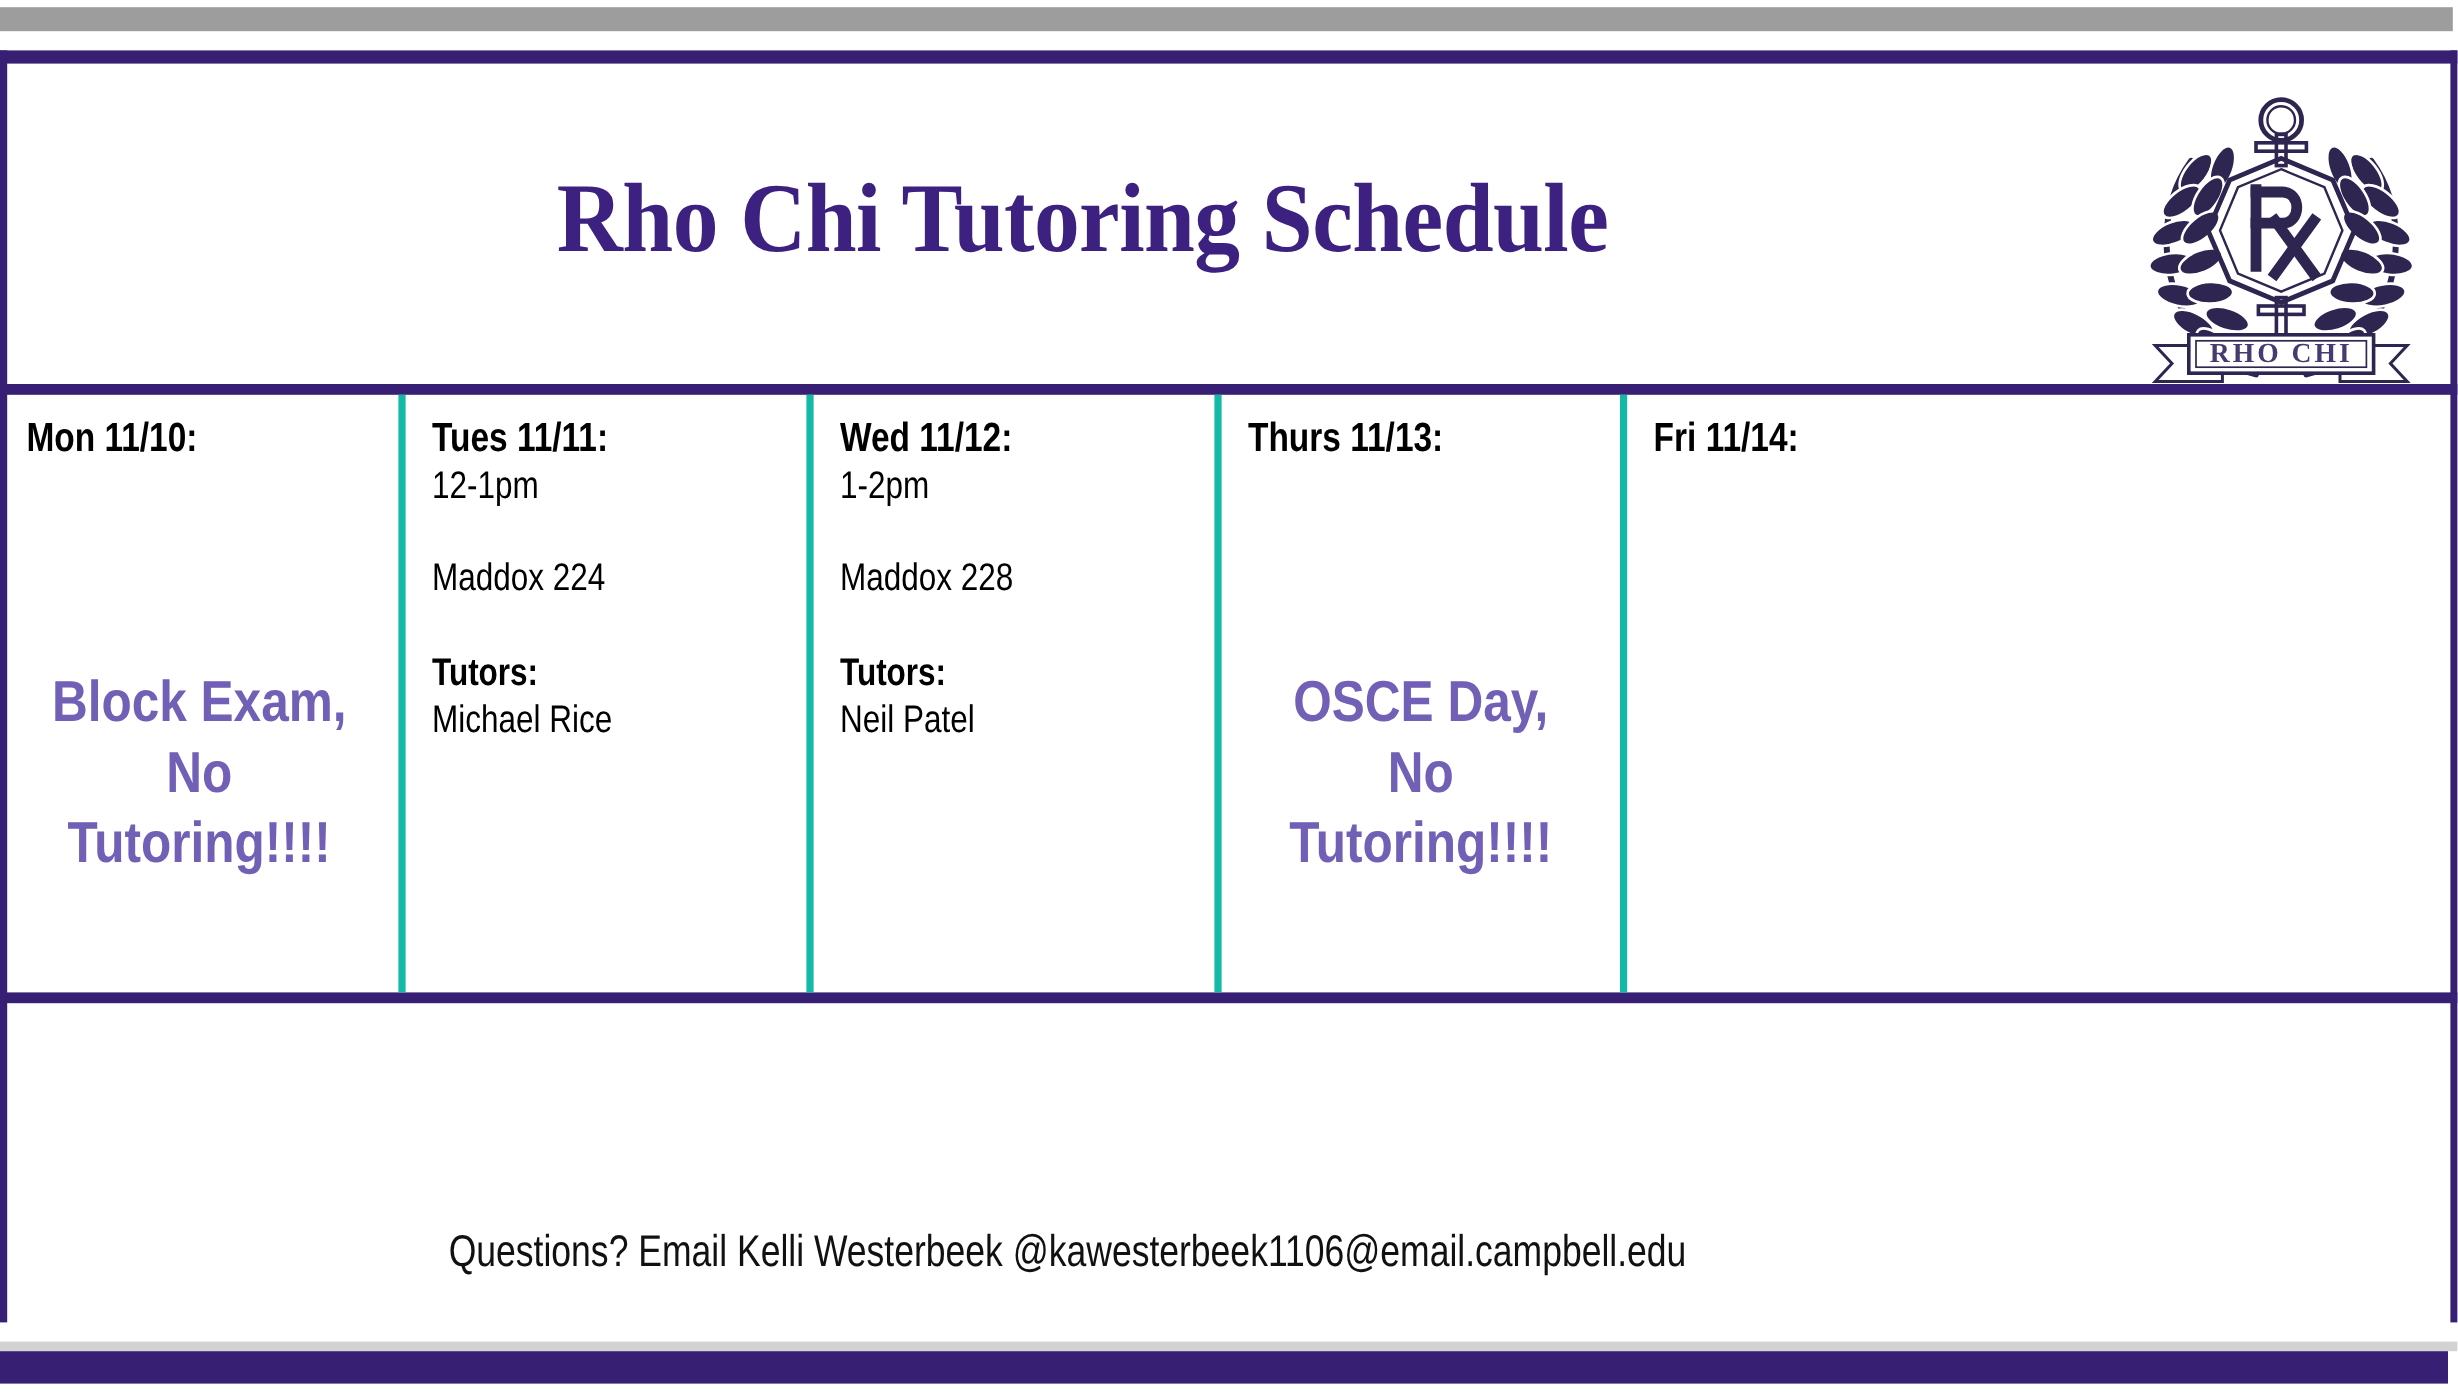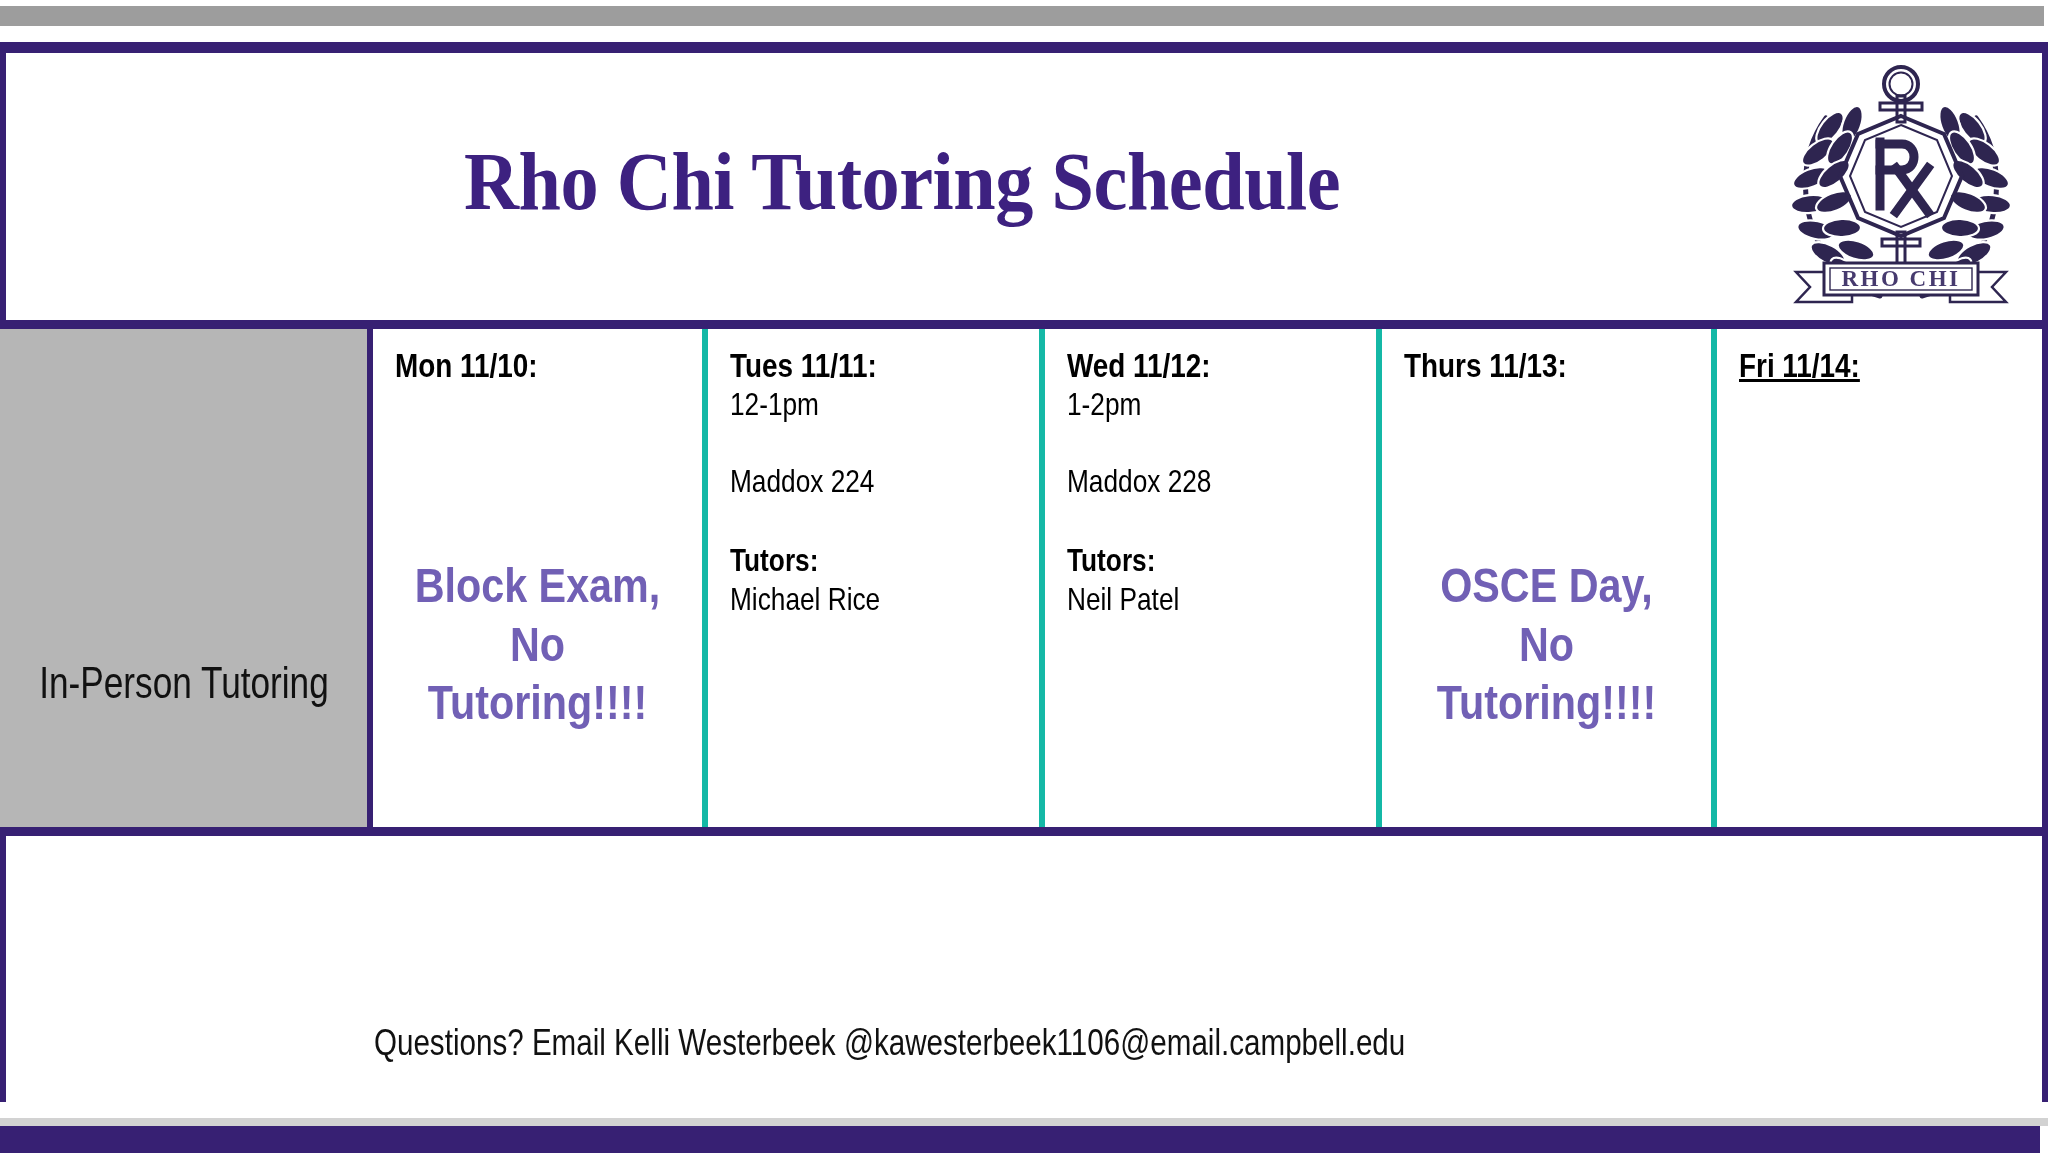--- a/index.html
+++ b/index.html
@@ -58,21 +58,21 @@
     color: #3d2180;
     letter-spacing: -0.5px;
     white-space: nowrap;
     transform: scaleX(0.93);
     text-align: center;
   }
 
   
   .logo {
     position: absolute;
-    top: 56px;
+    top: 72px;
     right: 14px;
     width: 266px;
     height: 250px;
   }
   .logo svg { display: block; width: 100%; height: 100%; }
 
   
   .table {
     position: absolute;
     top: 320px;
@@ -105,21 +105,21 @@
     font-size: 44px;
     color: #111111;
     transform: scaleX(0.80);
     white-space: nowrap;
     letter-spacing: 0px;
     margin-top: 210px;
   }
 
   .col-day { width: 338px; padding: 16px 20px 0 22px; }
   .col-day.wide { width: 340px; }
-  .col-day.last { width: 334px; text-decoration: underline; }
+  .col-day.last { width: 334px; }
 
   .day-head {
     font-family: "Liberation Sans", sans-serif;
     font-weight: bold;
     font-size: 34px;
     color: #000;
     transform: scaleX(0.82);
     transform-origin: left center;
     white-space: nowrap;
     line-height: 1.18;
@@ -321,23 +321,20 @@
     <polygon points="238,216 182,216 182,246 238,246 224,231" fill="#ffffff" stroke="#2e2550" stroke-width="2.5"></polygon>
 
     <rect x="56" y="207" width="154" height="32" fill="#ffffff" stroke="#2e2550" stroke-width="3"></rect>
     <rect x="62" y="212" width="142" height="22" fill="none" stroke="#2e2550" stroke-width="1.4"></rect>
     <text x="133" y="230" text-anchor="middle" font-family="Liberation Serif, serif" font-weight="bold" font-size="23" letter-spacing="2.5" fill="#463a6e">RHO CHI</text>
   </svg>
 </div>
 
 <div class="table">
 
-  <div class="col col-label">
-    <div class="label-text">In-Person Tutoring</div>
-  </div>
 
   <div class="col col-day">
     <div class="day-head">Mon 11/10:</div>
     <div class="notice">
       <span>Block Exam, No</span>
       <span>Tutoring!!!!</span>
     </div>
   </div>
 
   <div class="col col-day wide">

